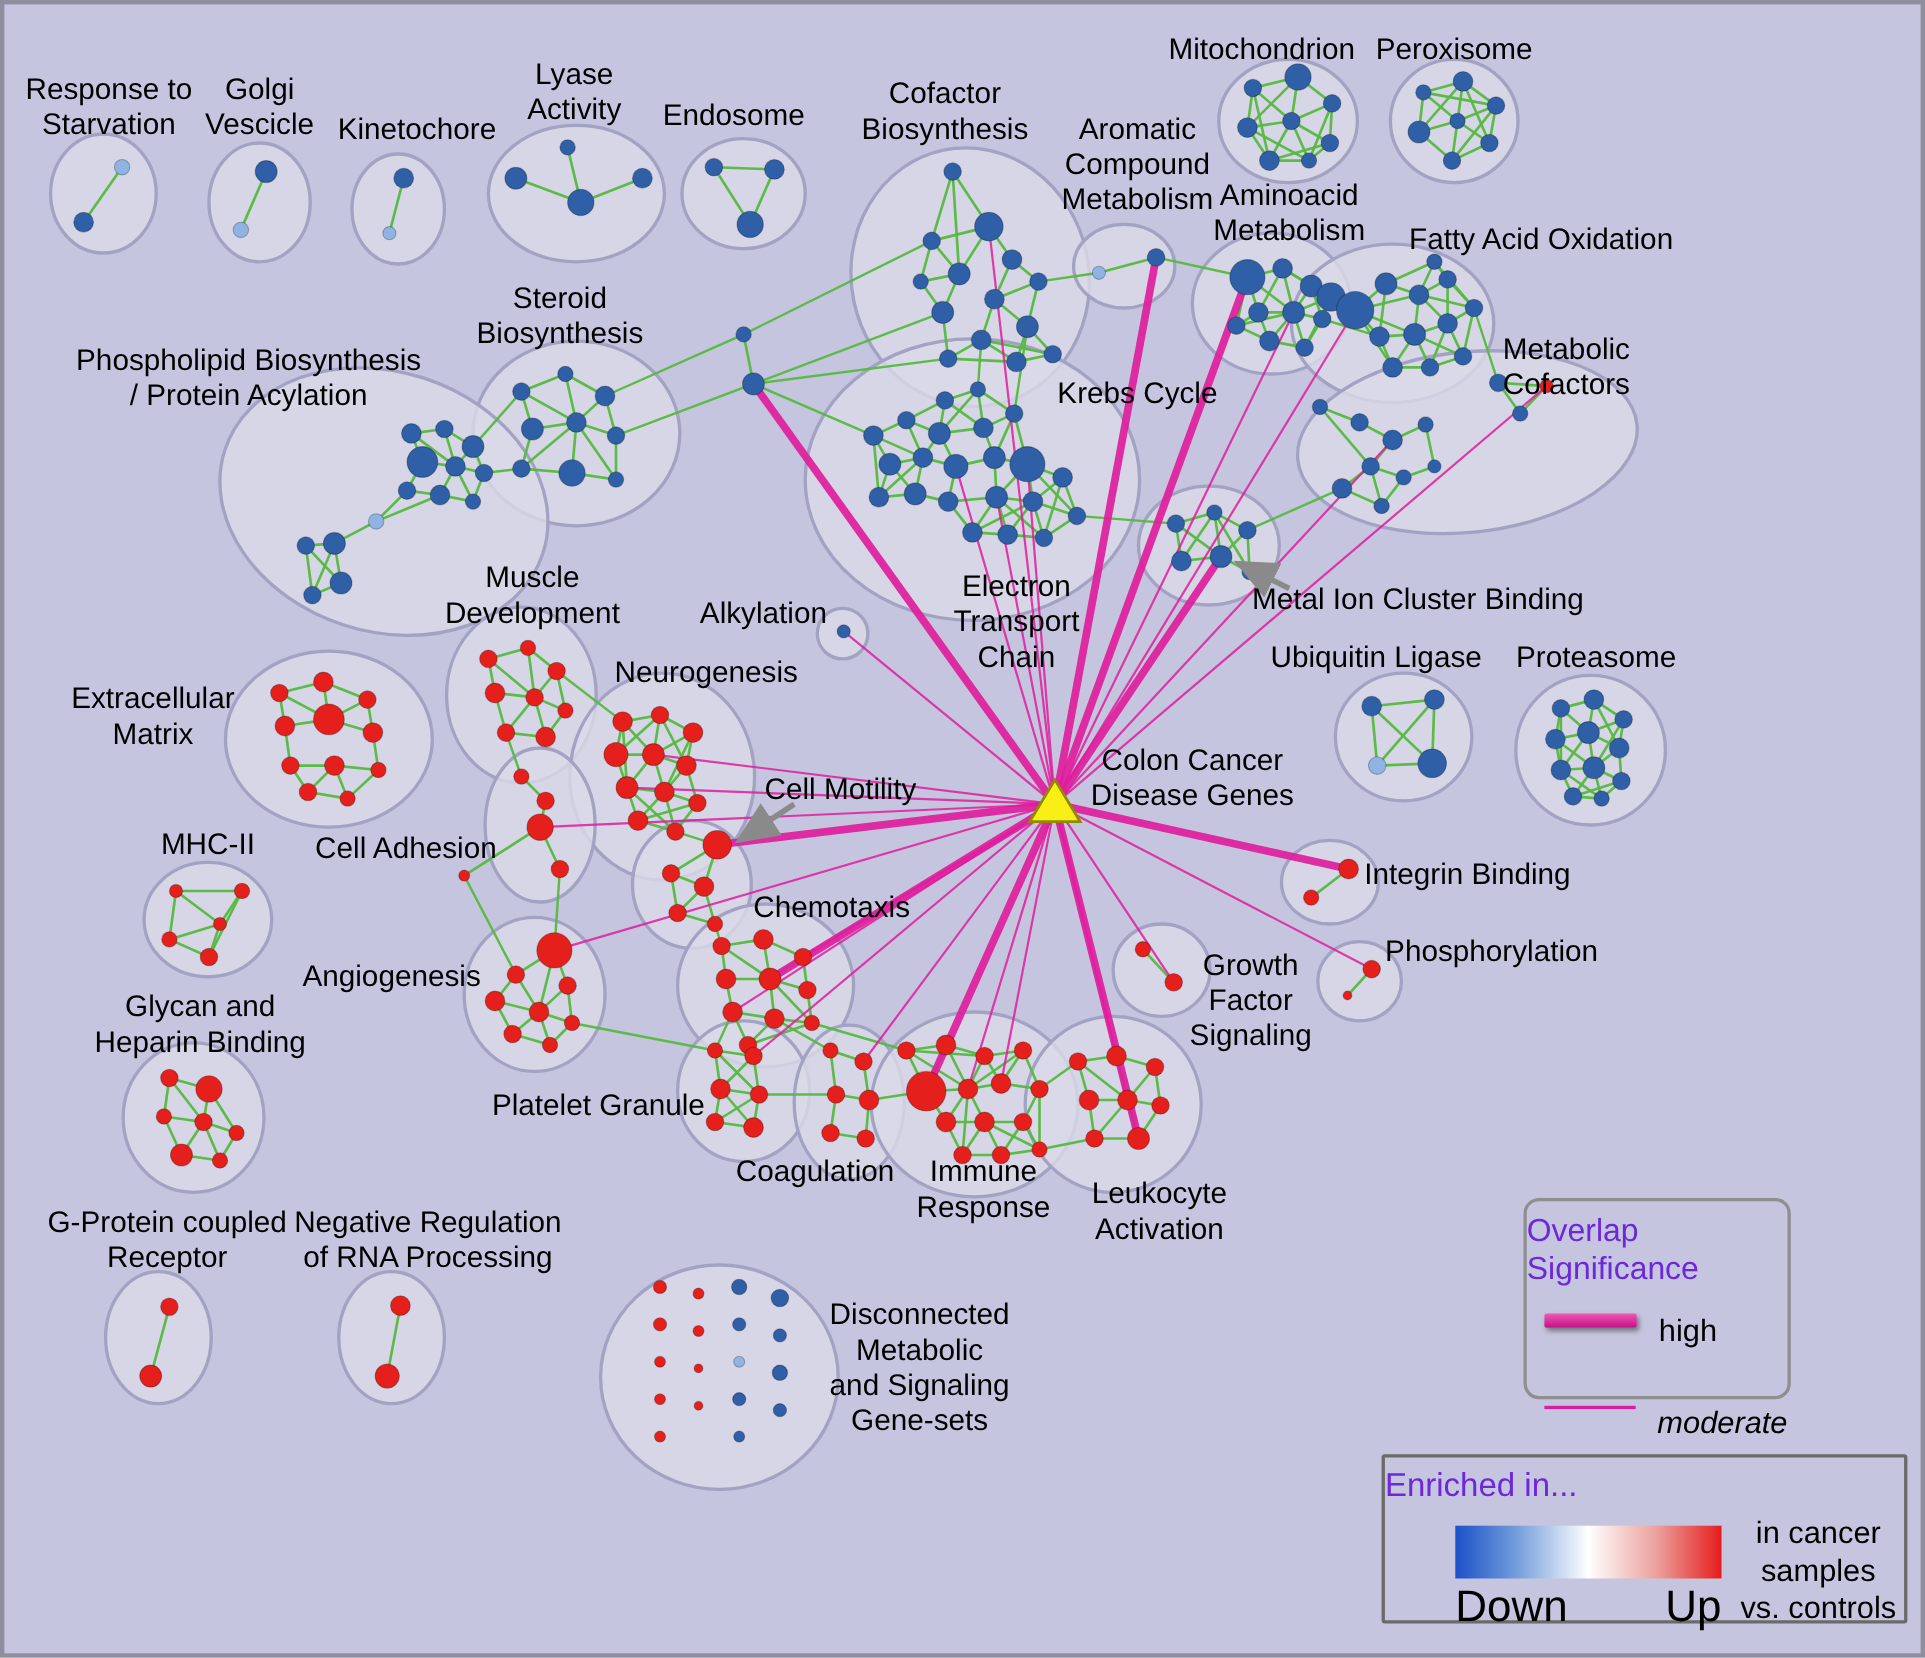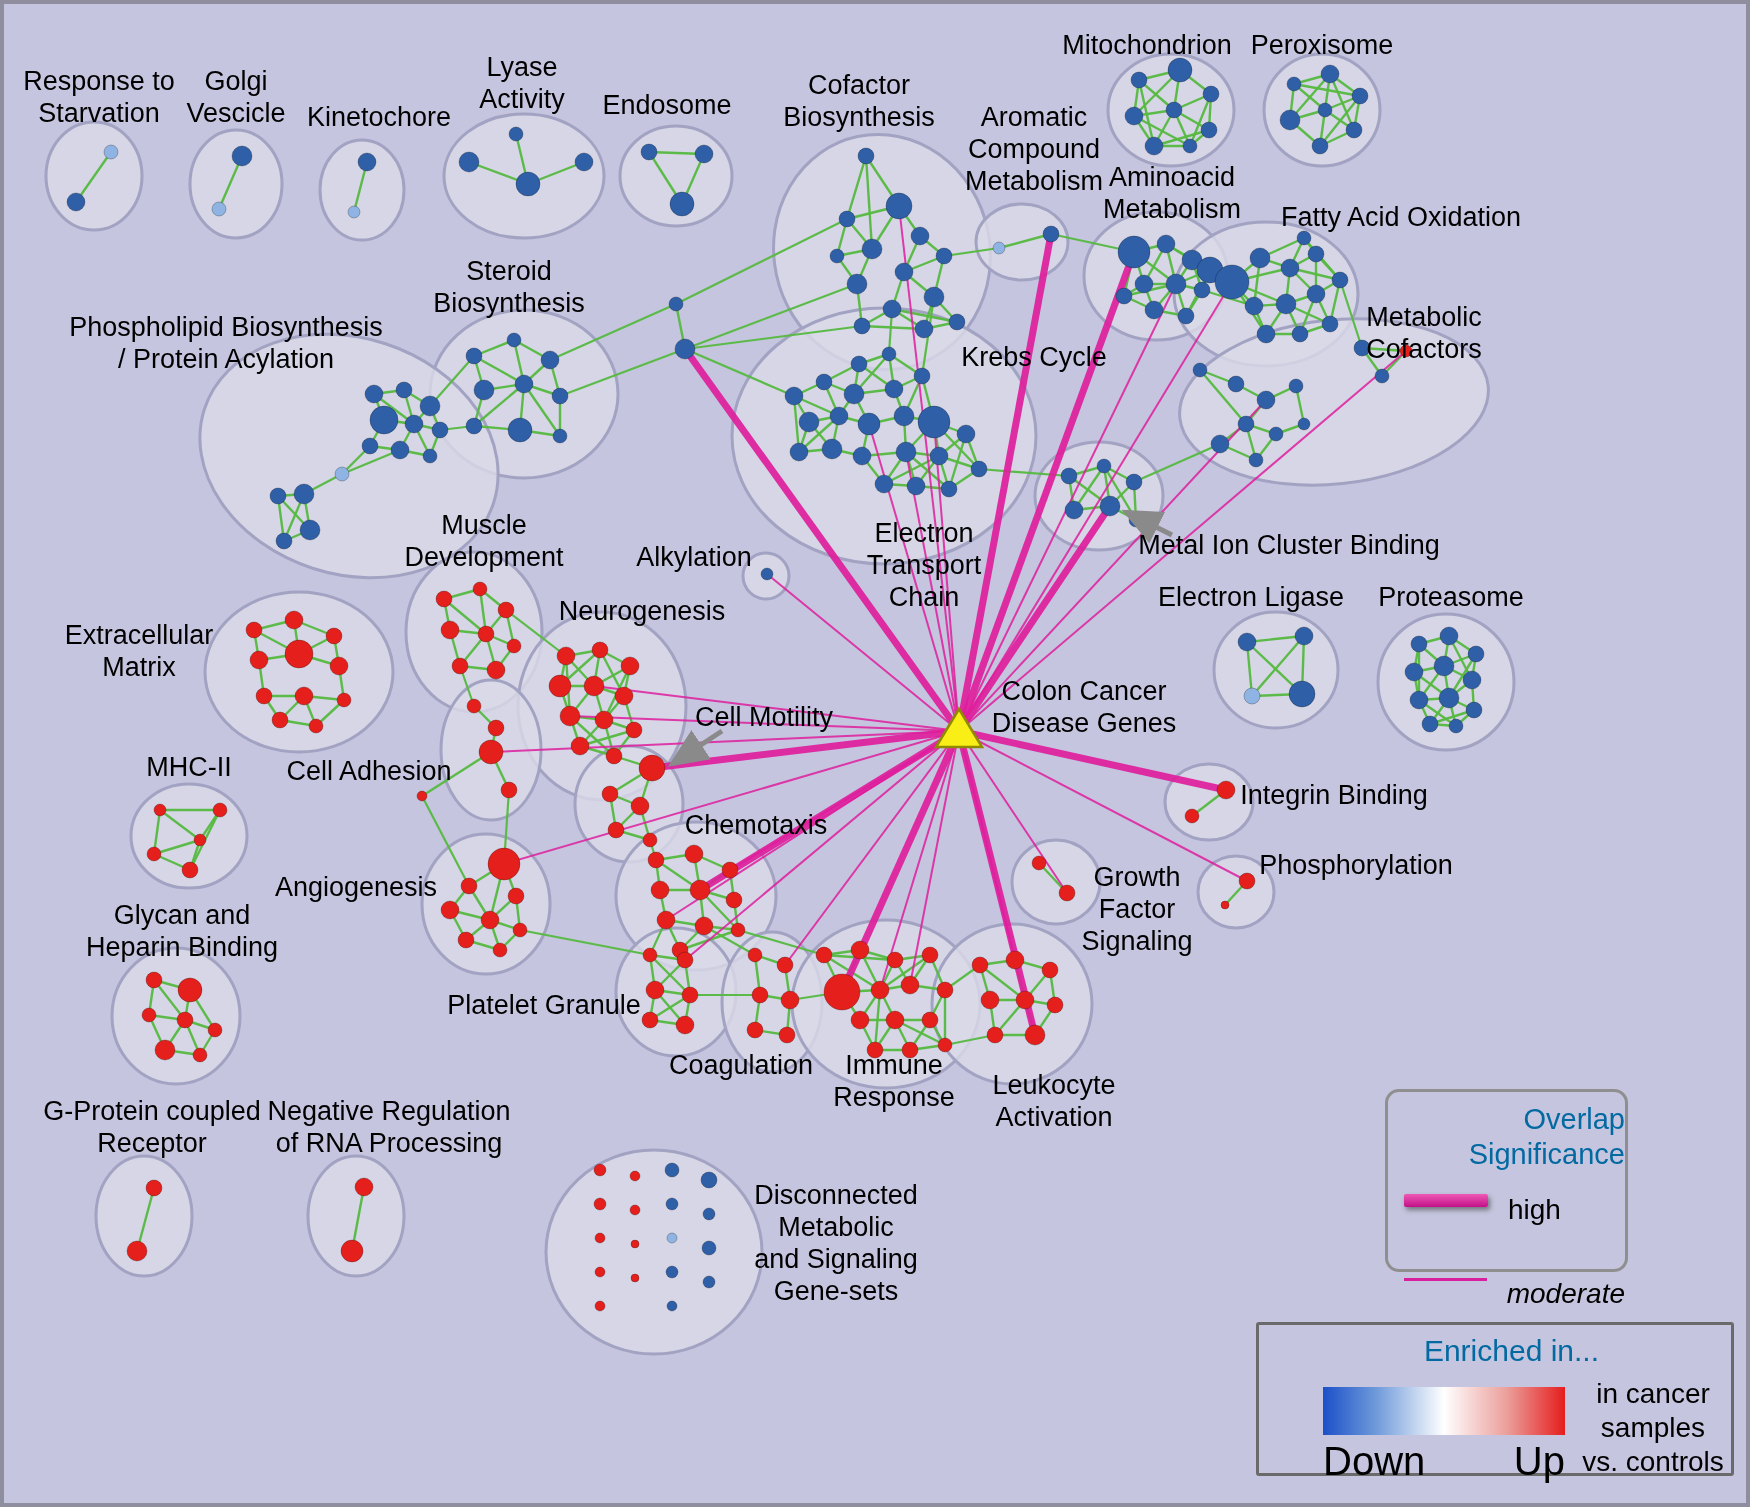--- a/index.html
+++ b/index.html
@@ -5,22 +5,22 @@
   html,body{margin:0;padding:0;background:#ffffff;}
   #figure{position:relative;width:1750px;height:1507px;box-sizing:border-box;
     background:#c5c5df;border:4px solid #8e8e9e;overflow:hidden;
     font-family:"Liberation Sans",sans-serif;}
   #net{position:absolute;left:0;top:0;}
   .lbl{position:absolute;transform:translateX(-50%);text-align:center;
     font-size:27px;line-height:1.18;color:#000;white-space:pre-line;z-index:2;}
   .legend-box{position:absolute;box-sizing:border-box;z-index:3;}
   #overlap-box{left:1381px;top:1085px;width:243px;height:183px;
     border:3px solid #8f8f8f;border-radius:14px;}
-  .legend-title{text-align:right;font-size:29px;line-height:1.2;margin-top:10px;
-    white-space:pre-line;color:#0369a1;}
+  .legend-title{text-align:left;font-size:29px;line-height:1.2;margin-top:10px;
+    white-space:pre-line;color:#6d28d9;}
   .legend-row{display:flex;margin:22px 0 0 16px;}
   .legend-row.second{margin-top:52px;font-style:italic;}
   .line-high{width:84px;height:13px;border-radius:2px;
     background:linear-gradient(180deg,#ef5ab5,#c21089);
     box-shadow:2px 3px 5px rgba(50,50,50,.55);}
   .line-moderate{width:84px;height:3px;background:#d81f9e;}
   .legend-row .t{margin-left:20px;font-size:28px;color:#000;}
   #enriched-box{left:1252px;top:1318px;width:478px;height:154px;
     border:3px solid #6a6a6a;border-radius:3px;}
   #enriched-box .legend-title{position:absolute;left:0;top:8px;width:340px;margin:0;font-size:30px;}
@@ -933,21 +933,21 @@
   <div class="lbl" style="left:920px;top:514px">Electron
 Transport
 Chain</div>
   <div class="lbl" style="left:1285px;top:526px">Metal Ion Cluster Binding</div>
   <div class="lbl" style="left:690px;top:538px">Alkylation</div>
   <div class="lbl" style="left:480px;top:506px">Muscle
 Development</div>
   <div class="lbl" style="left:638px;top:592px">Neurogenesis</div>
   <div class="lbl" style="left:135px;top:616px">Extracellular
 Matrix</div>
-  <div class="lbl" style="left:1247px;top:578px">Electron Ligase</div>
+  <div class="lbl" style="left:1247px;top:578px">Ubiquitin Ligase</div>
   <div class="lbl" style="left:1447px;top:578px">Proteasome</div>
   <div class="lbl" style="left:760px;top:698px">Cell Motility</div>
   <div class="lbl" style="left:1080px;top:672px">Colon Cancer
 Disease Genes</div>
   <div class="lbl" style="left:185px;top:748px">MHC-II</div>
   <div class="lbl" style="left:365px;top:752px">Cell Adhesion</div>
   <div class="lbl" style="left:752px;top:806px">Chemotaxis</div>
   <div class="lbl" style="left:1330px;top:776px">Integrin Binding</div>
   <div class="lbl" style="left:1352px;top:846px">Phosphorylation</div>
   <div class="lbl" style="left:352px;top:868px">Angiogenesis</div>

